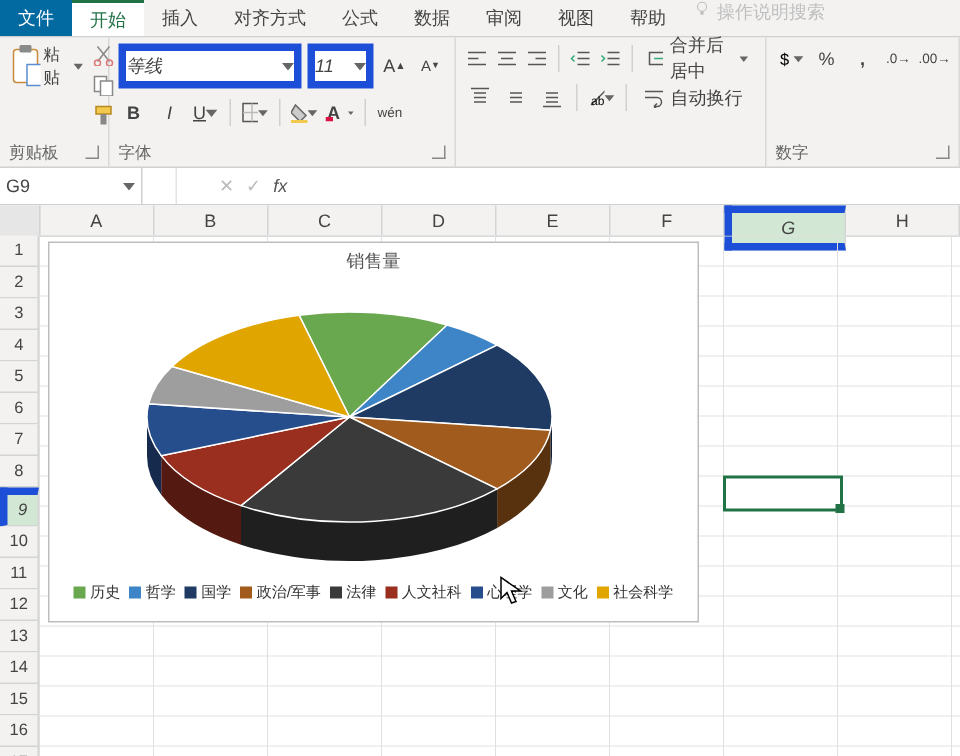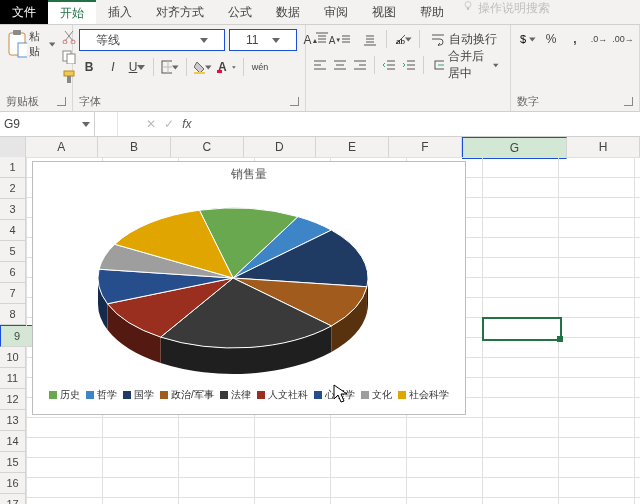--- a/index.html
+++ b/index.html
@@ -1,37 +1,37 @@
 <!DOCTYPE html>
 <html><head>
 <meta charset="utf-8">
 <style>
   html,body{margin:0;padding:0;font-family:"Microsoft YaHei","Segoe UI",sans-serif;font-size:12px;background:#fff;color:#444;}
   body{width:640px;height:504px;overflow:hidden;position:relative;background:#e6e6e6;}
 
   
   .menubar{display:flex;align-items:stretch;height:24px;background:#f3f2f1;border-bottom:1px solid #d0d0d0;}
   .menubar .tab{padding:0 12px;display:flex;align-items:center;font-size:12px;color:#444;cursor:pointer;}
-  .menubar .tab.file{background:#000000;color:#fff;}
+  .menubar .tab.file{background:#0369a1;color:#fff;}
   .menubar .tab.active{background:#fff;border-top:2px solid #217346;color:#217346;height:22px;padding-top:0;}
   .menubar .hint{display:flex;align-items:flex-start;gap:4px;color:#bfbfbf;margin-left:6px;}
   .bulb{width:12px;height:12px;}
 
   
   .ribbon{display:flex;background:#f3f2f1;border-bottom:1px solid #d0d0d0;height:86px;}
   .group{border-right:1px solid #d8d8d8;padding:4px 6px 2px 6px;display:flex;flex-direction:column;justify-content:space-between;}
   .group .body{display:flex;gap:6px;align-items:flex-start;}
   .group .label{font-size:11px;text-align:center;color:#666;display:flex;justify-content:center;align-items:center;gap:6px;}
   .dlaunch{width:8px;height:8px;border-right:1px solid #888;border-bottom:1px solid #888;display:inline-block;margin-left:auto;}
   .btn{display:flex;flex-direction:row;align-items:center;gap:2px;font-size:11px;color:#444;cursor:pointer;}
   .btn .cap{font-size:11px;}
   .drop{width:8px;height:5px;}
   .row{display:flex;align-items:center;gap:4px;}
   .ico{width:16px;height:16px;display:inline-flex;align-items:center;justify-content:center;}
-  .sel{border:1px solid #1d4ed8;background:#fff;height:20px;display:flex;align-items:center;padding:0 16px;font-size:12px;gap:4px;}
+  .sel{border:5px solid #1d4ed8;background:#fff;height:20px;display:flex;align-items:center;padding:0 0;font-size:12px;gap:4px;font-style:italic;}
   .smallbtn{width:18px;height:18px;border:1px solid transparent;display:flex;align-items:center;justify-content:center;cursor:pointer;}
   .sep{width:1px;background:#d0d0d0;height:18px;margin:0 2px;}
 
   
   svg{display:block;}
 
   
   .fbar{display:flex;align-items:center;height:24px;background:#fff;border-bottom:1px solid #d0d0d0;}
   .namebox{width:86px;border-right:1px solid #d0d0d0;display:flex;align-items:center;padding:0 4px;gap:6px;height:100%;}
   .namebox .dd{margin-left:auto;}
@@ -195,20 +195,61 @@
         <span>字体</span>
         <span class="dlaunch"></span>
       </div>
   </div>
 
   <div class="group" style="width:214px">
     <div class="body" style="flex-direction:column;gap:6px;width:100%;">
       <div class="row">
         <span class="smallbtn">
             <svg width="14" height="14">
+              <path d="M1 3h12M1 7h7M1 11h12" stroke="#555"></path>
+            </svg>
+          </span>
+        <span class="smallbtn">
+            <svg width="14" height="14">
+              <path d="M1 3h12M3 7h8M1 11h12" stroke="#555"></path>
+            </svg>
+          </span>
+        <span class="smallbtn">
+            <svg width="14" height="14">
+              <path d="M1 3h12M6 7h7M1 11h12" stroke="#555"></path>
+            </svg>
+          </span>
+        <span class="sep"></span>
+        <span class="smallbtn">
+            <svg width="14" height="14">
+              <path d="M5 3h8M5 7h8M5 11h8" stroke="#555"></path>
+              <path d="M3 5L1 7l2 2" stroke="#3a7" fill="none"></path>
+            </svg>
+          </span>
+        <span class="smallbtn">
+            <svg width="14" height="14">
+              <path d="M5 3h8M5 7h8M5 11h8" stroke="#555"></path>
+              <path d="M1 5l2 2-2 2" stroke="#3a7" fill="none"></path>
+            </svg>
+          </span>
+        <span class="sep"></span>
+        <span class="smallbtn" style="width:auto;padding:0 4px;gap:4px">
+            <svg width="14" height="14">
+              <rect x="1" y="3" width="12" height="8" fill="none" stroke="#555"></rect>
+              <path d="M4 7h6" stroke="#3a7"></path>
+            </svg>
+            <span class="cap">合并后居中</span>
+            <svg class="drop" viewBox="0 0 8 5" width="6">
+              <path d="M0 0h8L4 5z" fill="#666"></path>
+            </svg>
+          </span>
+      </div>
+      <div class="row">
+        <span class="smallbtn">
+            <svg width="14" height="14">
               <path d="M1 1h12" stroke="#555"></path>
               <path d="M3 4h8M3 7h8M3 10h8" stroke="#555"></path>
             </svg>
           </span>
         <span class="smallbtn">
             <svg width="14" height="14">
               <path d="M3 4h8M3 7h8M3 10h8" stroke="#555"></path>
             </svg>
           </span>
         <span class="smallbtn">
@@ -226,61 +267,20 @@
             <svg class="drop" viewBox="0 0 8 5" width="6">
               <path d="M0 0h8L4 5z" fill="#666"></path>
             </svg>
           </span>
         <span class="sep"></span>
         <span class="smallbtn" style="width:auto;padding:0 4px;gap:4px">
             <svg width="14" height="14">
               <path d="M1 3h12M1 7h8a3 3 0 010 6h-2m0 0l2-2m-2 2l2 2" stroke="#555" fill="none"></path>
             </svg>
             <span class="cap">自动换行</span>
-          </span>
-      </div>
-      <div class="row">
-        <span class="smallbtn">
-            <svg width="14" height="14">
-              <path d="M1 3h12M1 7h7M1 11h12" stroke="#555"></path>
-            </svg>
-          </span>
-        <span class="smallbtn">
-            <svg width="14" height="14">
-              <path d="M1 3h12M3 7h8M1 11h12" stroke="#555"></path>
-            </svg>
-          </span>
-        <span class="smallbtn">
-            <svg width="14" height="14">
-              <path d="M1 3h12M6 7h7M1 11h12" stroke="#555"></path>
-            </svg>
-          </span>
-        <span class="sep"></span>
-        <span class="smallbtn">
-            <svg width="14" height="14">
-              <path d="M5 3h8M5 7h8M5 11h8" stroke="#555"></path>
-              <path d="M3 5L1 7l2 2" stroke="#3a7" fill="none"></path>
-            </svg>
-          </span>
-        <span class="smallbtn">
-            <svg width="14" height="14">
-              <path d="M5 3h8M5 7h8M5 11h8" stroke="#555"></path>
-              <path d="M1 5l2 2-2 2" stroke="#3a7" fill="none"></path>
-            </svg>
-          </span>
-        <span class="sep"></span>
-        <span class="smallbtn" style="width:auto;padding:0 4px;gap:4px">
-            <svg width="14" height="14">
-              <rect x="1" y="3" width="12" height="8" fill="none" stroke="#555"></rect>
-              <path d="M4 7h6" stroke="#3a7"></path>
-            </svg>
-            <span class="cap">合并后居中</span>
-            <svg class="drop" viewBox="0 0 8 5" width="6">
-              <path d="M0 0h8L4 5z" fill="#666"></path>
-            </svg>
           </span>
       </div>
     </div>
   </div>
 
   <div class="group" style="flex:1;width:auto">
     <div class="body" style="flex-direction:column;gap:6px;width:100%;">
       <div class="row">
         <span class="smallbtn">
             <svg width="14" height="14">

